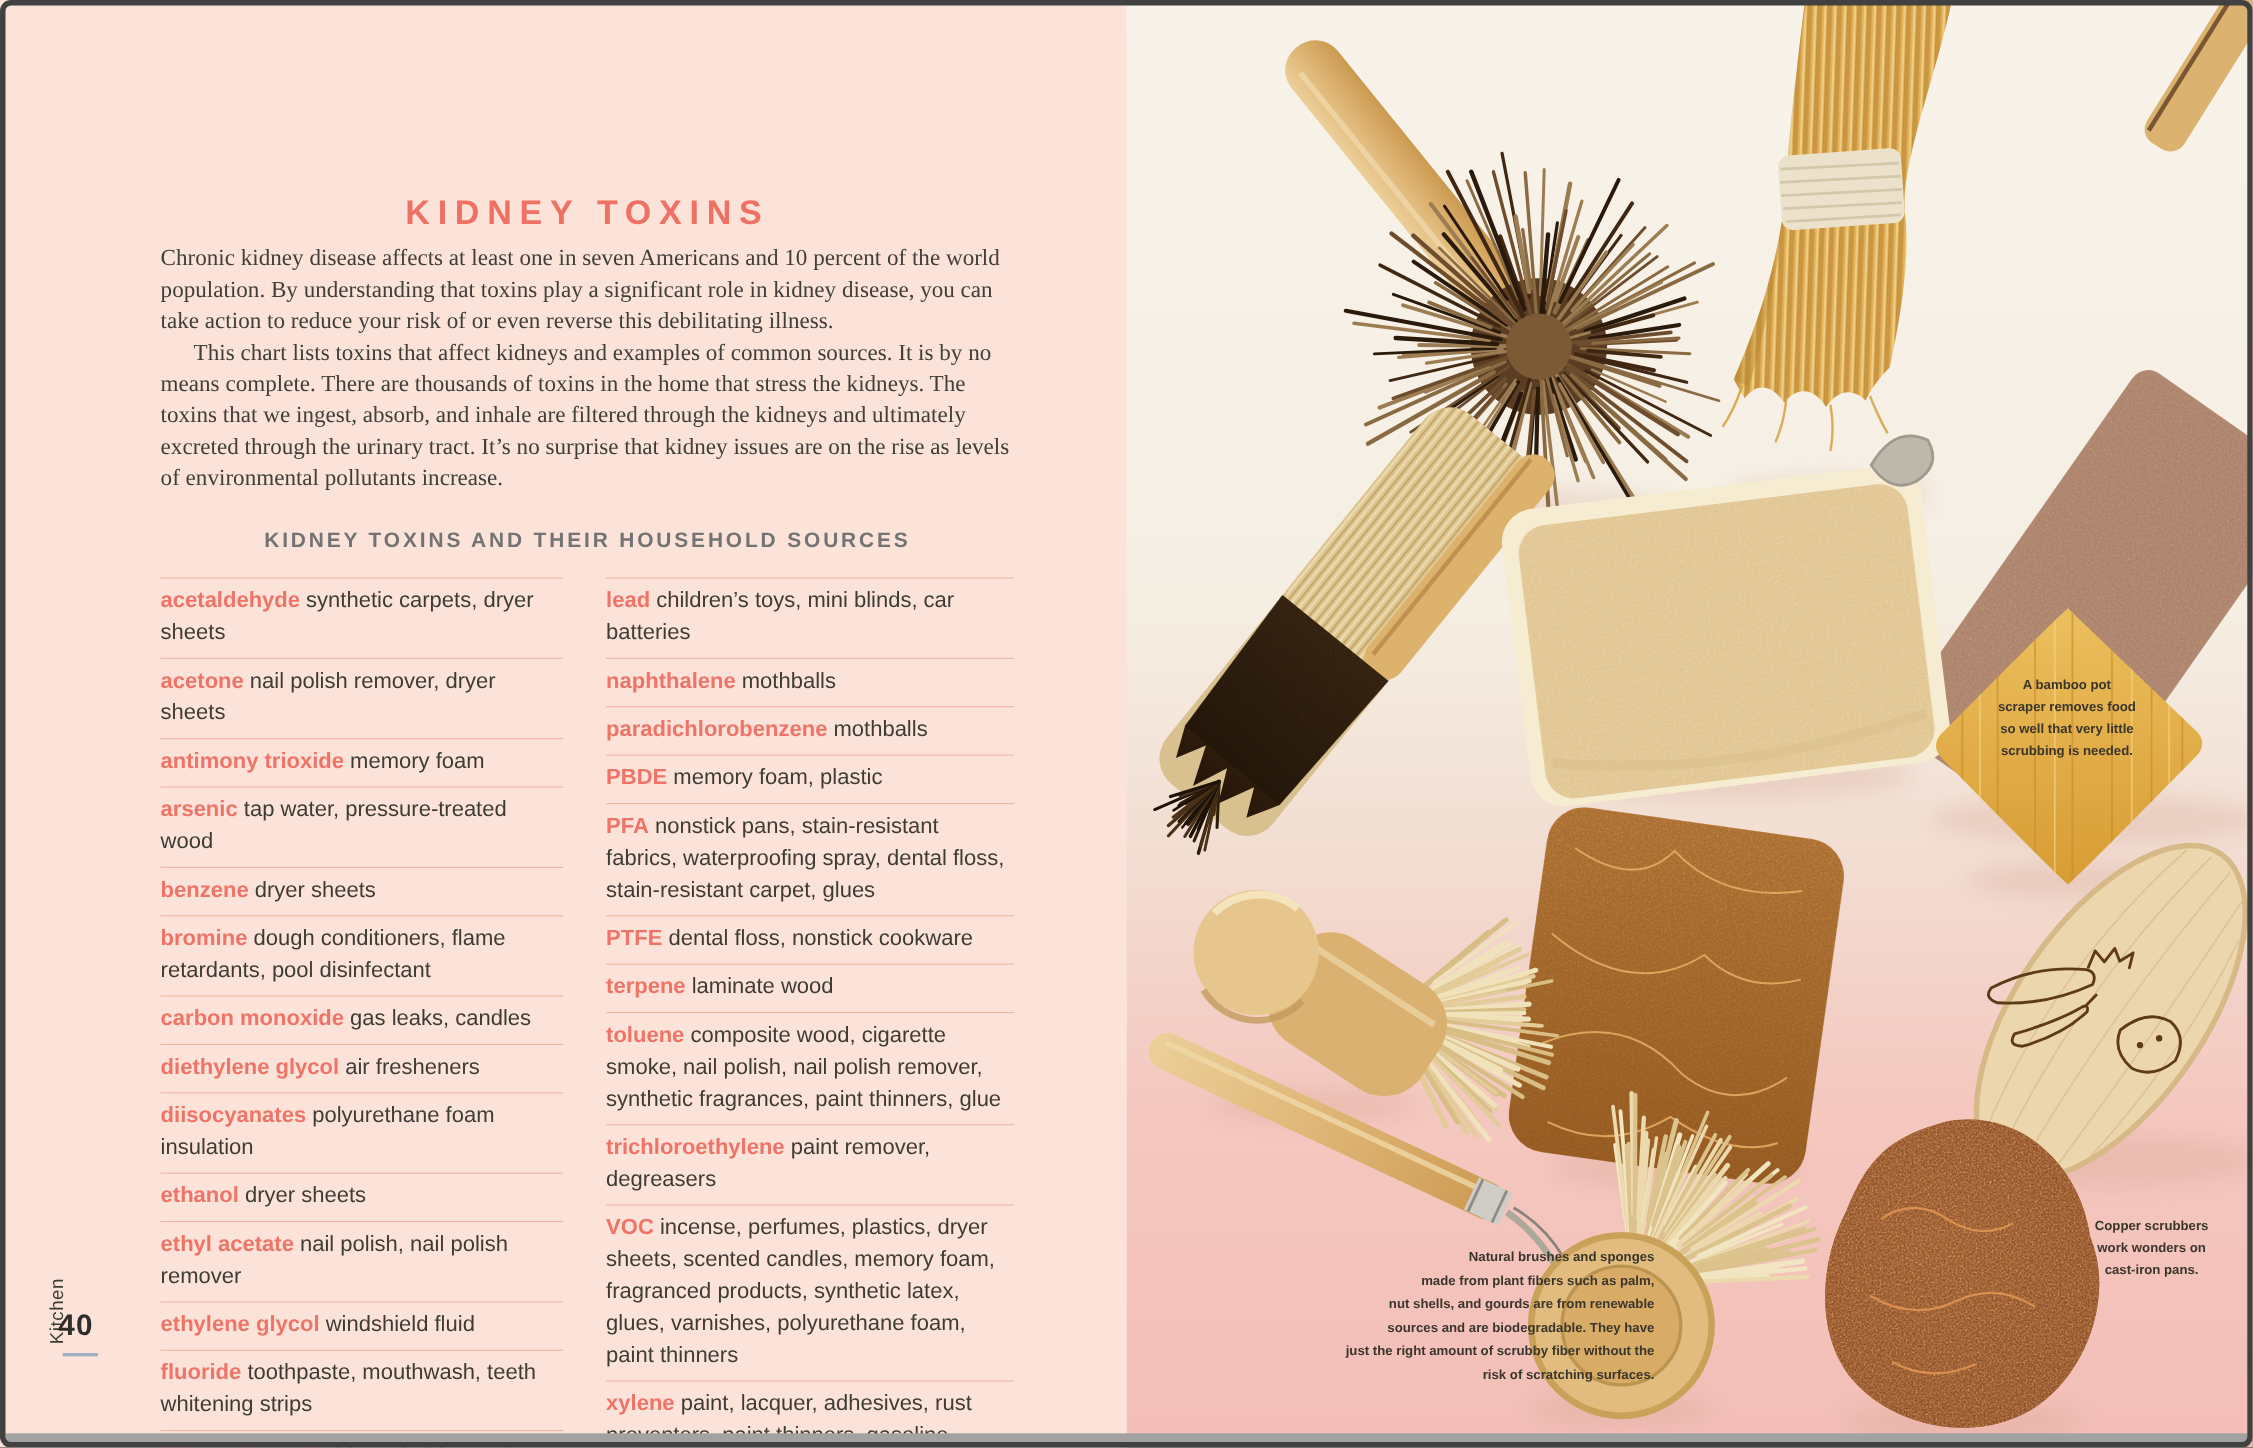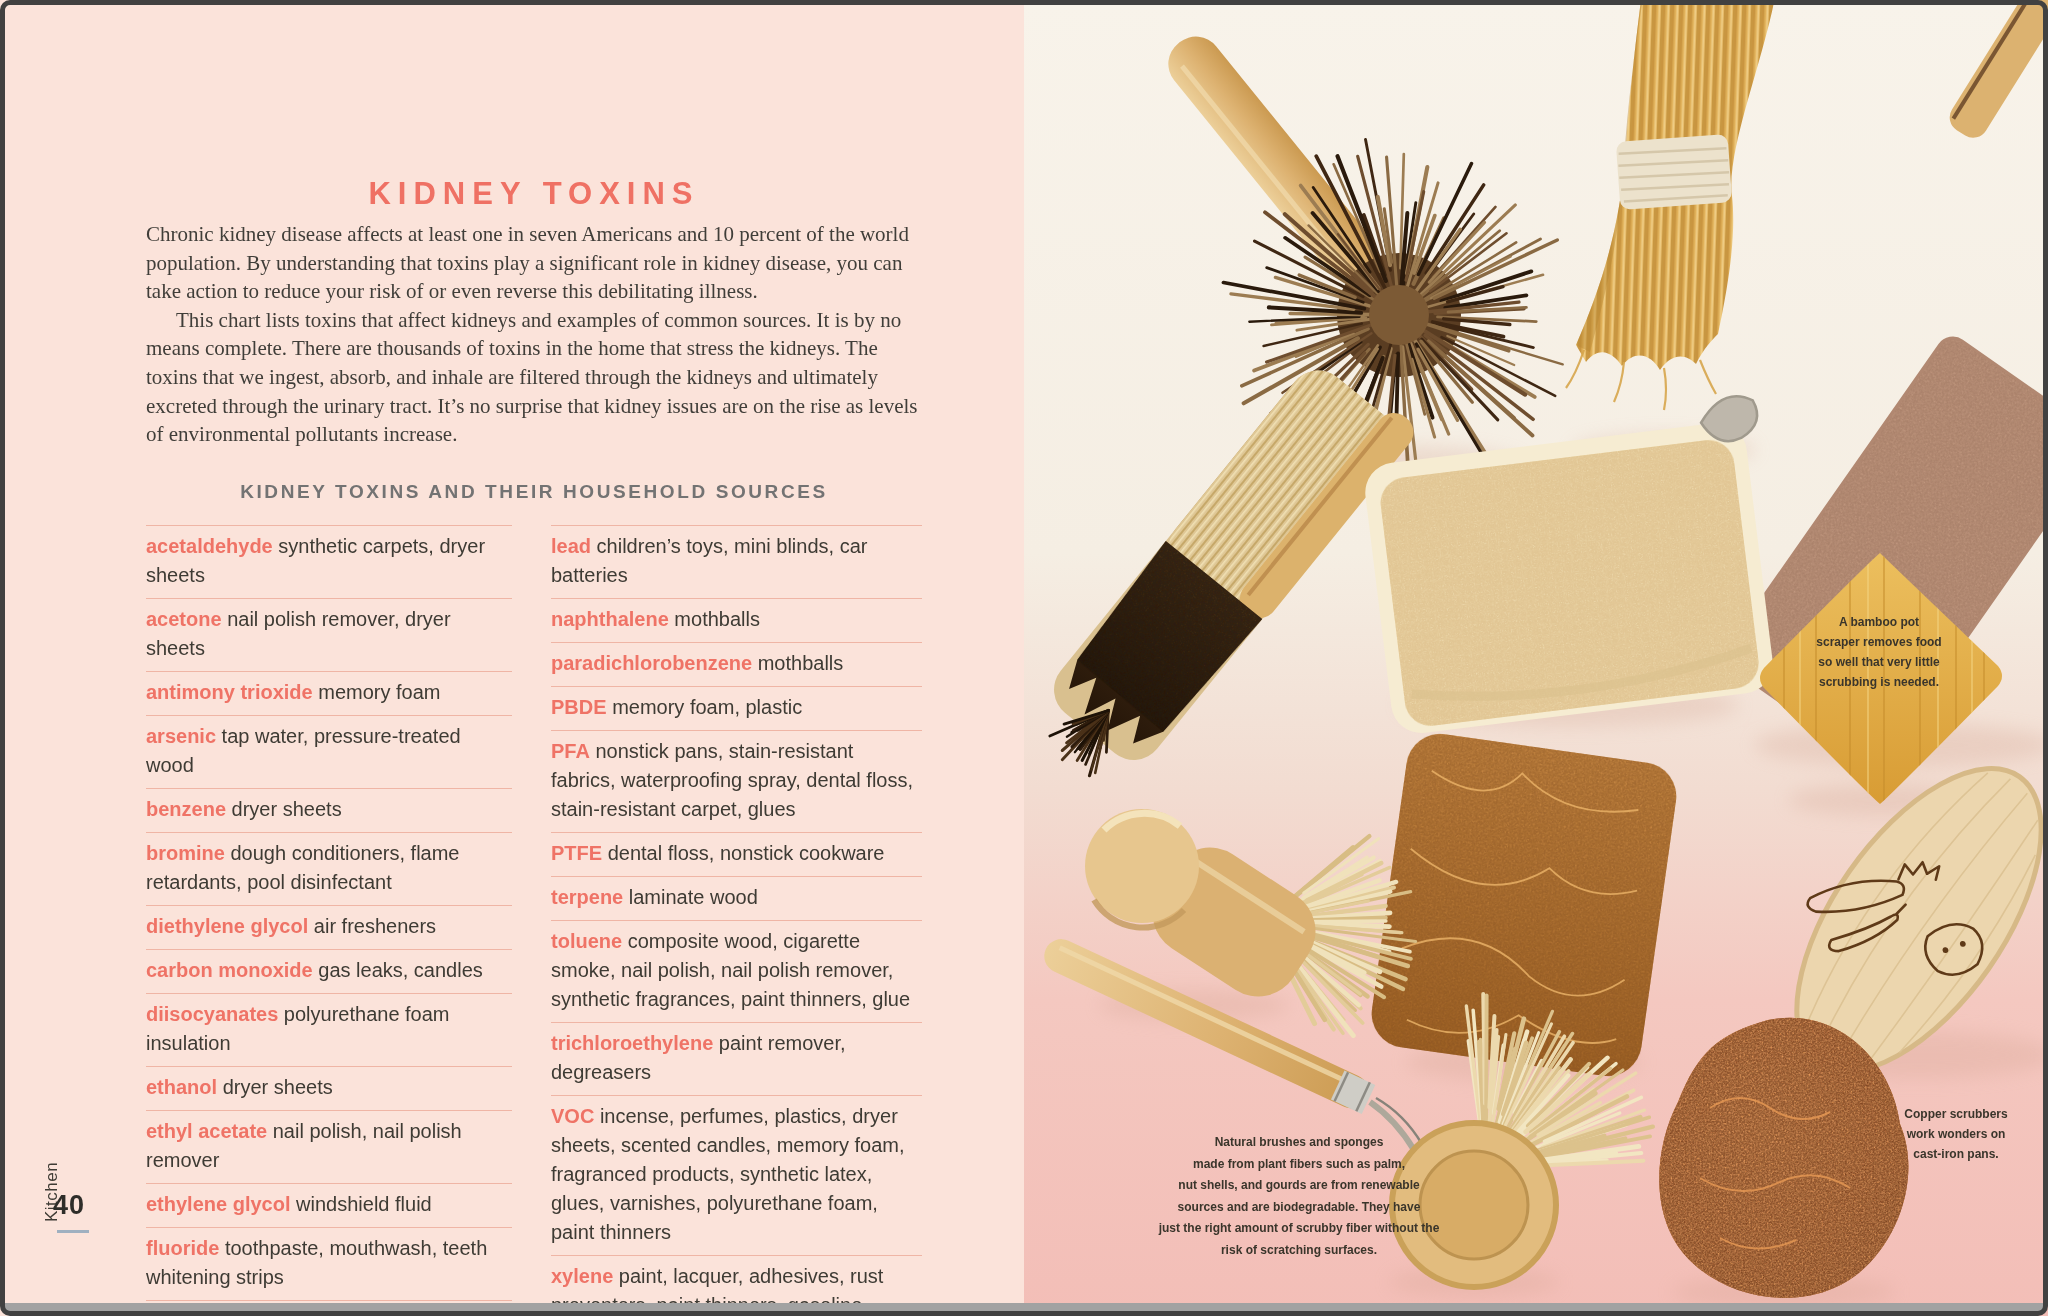--- a/index.html
+++ b/index.html
@@ -25,21 +25,21 @@
         writing-mode:vertical-rl;transform:rotate(180deg);
         font-size:17px;color:#3e3b34;letter-spacing:.5px;text-align:center;}
   .pagenum-rule{position:absolute;left:57px;top:1230px;width:32px;height:3px;background:#9fb0c0;}
   .page-number{position:absolute;left:53px;top:1190px;font-size:27px;font-weight:bold;color:#2e2d29;letter-spacing:1px;}
   
   .page-right{position:absolute;left:1024px;top:0;width:1024px;height:1316px;overflow:hidden;}
   .page-right svg{position:absolute;left:0;top:0;}
   .cap{position:absolute;white-space:pre-line;color:#3a352b;font-size:12px;line-height:20px;}
   .cap-bamboo{left:752px;top:612px;width:206px;text-align:center;font-weight:bold;}
   .cap-copper{left:850px;top:1104px;width:164px;text-align:center;font-weight:bold;}
-  .cap-natural{left:70px;top:1132px;width:410px;text-align:center;line-height:21.5px;font-weight:bold;}
+  .cap-natural{left:70px;top:1132px;width:410px;text-align:right;line-height:21.5px;font-weight:bold;}
   
   .frame{position:absolute;inset:0;border:5px solid #414141;border-radius:10px;pointer-events:none;z-index:50;}
   .bottom-strip{position:absolute;left:5px;right:5px;bottom:5px;height:8px;background:#a2a2a2;z-index:49;}
 </style>
 </head>
 <body>
 
 <div class="canvas">
 
   <div class="page-left">
@@ -60,23 +60,23 @@
           <li><span class="tox">acetone</span><span> nail polish remover, dryer sheets</span></li>
 
           <li><span class="tox">antimony trioxide</span><span> memory foam</span></li>
 
           <li><span class="tox">arsenic</span><span> tap water, pressure-treated wood</span></li>
 
           <li><span class="tox">benzene</span><span> dryer sheets</span></li>
 
           <li><span class="tox">bromine</span><span> dough conditioners, flame retardants, pool disinfectant</span></li>
 
+          <li><span class="tox">carbon monoxide</span><span> gas leaks, candles</span></li>
+
           <li><span class="tox">diethylene glycol</span><span> air fresheners</span></li>
-
-          <li><span class="tox">carbon monoxide</span><span> gas leaks, candles</span></li>
 
           <li><span class="tox">diisocyanates</span><span> polyurethane foam insulation</span></li>
 
           <li><span class="tox">ethanol</span><span> dryer sheets</span></li>
 
           <li><span class="tox">ethyl acetate</span><span> nail polish, nail polish remover</span></li>
 
           <li><span class="tox">ethylene glycol</span><span> windshield fluid</span></li>
 
           <li><span class="tox">fluoride</span><span> toothpaste, mouthwash, teeth whitening strips</span></li>

